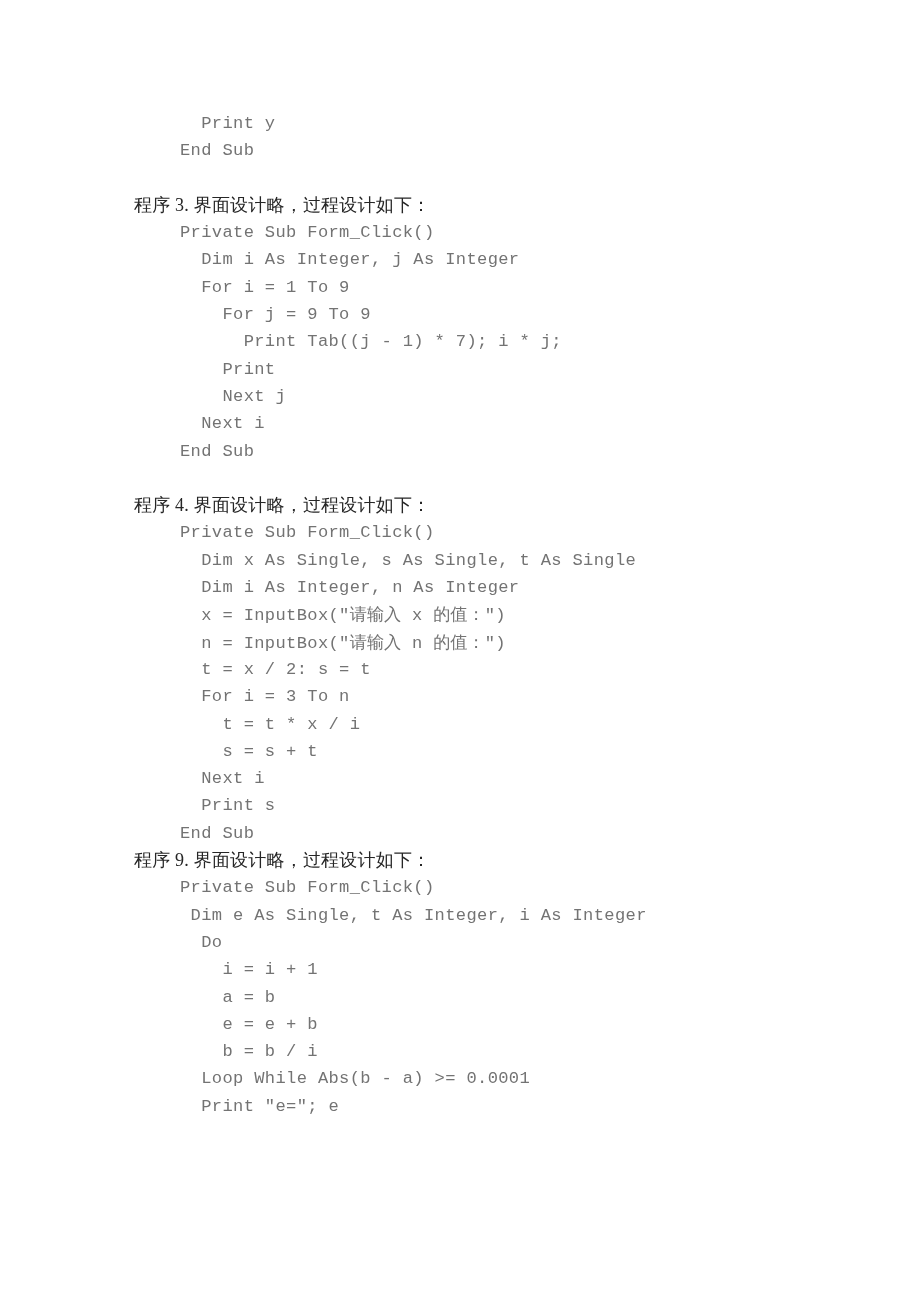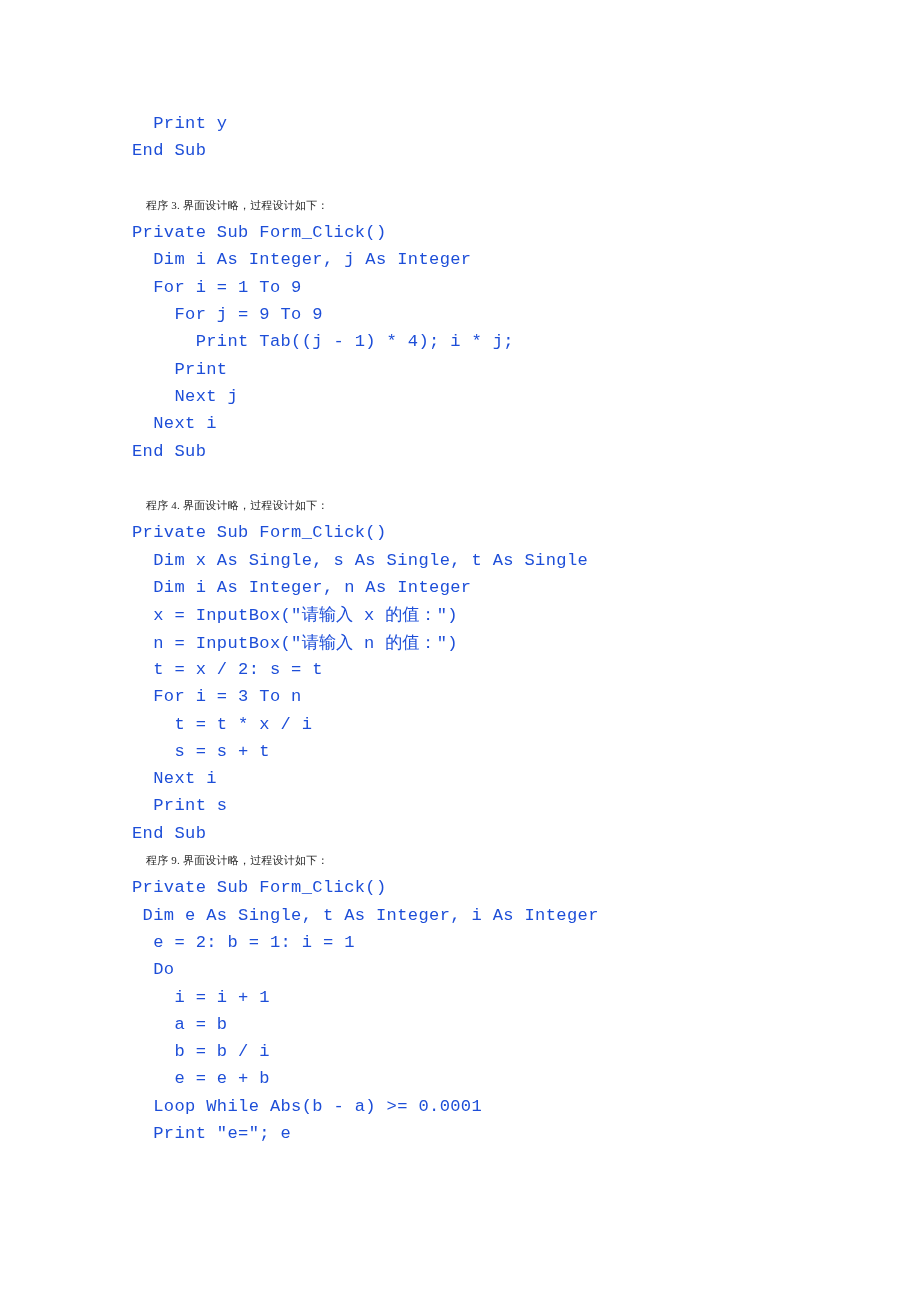--- a/index.html
+++ b/index.html
@@ -28,41 +28,41 @@
     position: absolute;
     left: 132px;
     top: 110px;
     width: 700px;
   }
 
   .line {
     height: 27.3px;
     line-height: 27.3px;
     white-space: pre;
-    color: #1d4ed8;
+    color: #737373;
     font-family: "Liberation Mono", "DejaVu Sans Mono", monospace;
     font-size: 17.1px;
     letter-spacing: 0.35px;
+    margin-left: 48px;
   }
 
   .line.blank {
     height: 27.3px;
   }
 
   
   .heading {
     height: 27.3px;
     line-height: 27.3px;
     white-space: pre;
     color: #262626;
     font-family: "Liberation Serif", "DejaVu Serif", serif;
-    font-size: 11px;
+    font-size: 18px;
     padding-left: 2px;
     letter-spacing: 0.2px;
-    margin-left: 12px;
   }
 
   
   .line .cjk {
     font-family: Liberation Sans, sans-serif;
     font-size: 17.2px;
     letter-spacing: 0px;
   }
 </style>
 </head>
@@ -71,21 +71,21 @@
 <div id="page">
   <div id="content">
       <div class="line">  Print y</div>
       <div class="line">End Sub</div>
       <div class="line blank">&nbsp;</div>
       <div class="heading">程序 3. 界面设计略，过程设计如下：</div>
       <div class="line">Private Sub Form_Click()</div>
       <div class="line">  Dim i As Integer, j As Integer</div>
       <div class="line">  For i = 1 To 9</div>
       <div class="line">    For j = 9 To 9</div>
-      <div class="line">      Print Tab((j - 1) * 4); i * j;</div>
+      <div class="line">      Print Tab((j - 1) * 7); i * j;</div>
       <div class="line">    Print</div>
       <div class="line">    Next j</div>
       <div class="line">  Next i</div>
       <div class="line">End Sub</div>
       <div class="line blank">&nbsp;</div>
       <div class="heading">程序 4. 界面设计略，过程设计如下：</div>
       <div class="line">Private Sub Form_Click()</div>
       <div class="line">  Dim x As Single, s As Single, t As Single</div>
       <div class="line">  Dim i As Integer, n As Integer</div>
       <div class="line">  x = InputBox("<span class="cjk">请输入</span> x <span class="cjk">的值：</span>")</div>
@@ -93,22 +93,21 @@
       <div class="line">  t = x / 2: s = t</div>
       <div class="line">  For i = 3 To n</div>
       <div class="line">    t = t * x / i</div>
       <div class="line">    s = s + t</div>
       <div class="line">  Next i</div>
       <div class="line">  Print s</div>
       <div class="line">End Sub</div>
       <div class="heading">程序 9. 界面设计略，过程设计如下：</div>
       <div class="line">Private Sub Form_Click()</div>
       <div class="line"> Dim e As Single, t As Integer, i As Integer</div>
-      <div class="line">  e = 2: b = 1: i = 1</div>
       <div class="line">  Do</div>
       <div class="line">    i = i + 1</div>
       <div class="line">    a = b</div>
+      <div class="line">    e = e + b</div>
       <div class="line">    b = b / i</div>
-      <div class="line">    e = e + b</div>
       <div class="line">  Loop While Abs(b - a) &gt;= 0.0001</div>
       <div class="line">  Print "e="; e</div>
     </div>
 </div>
 
 </body></html>

